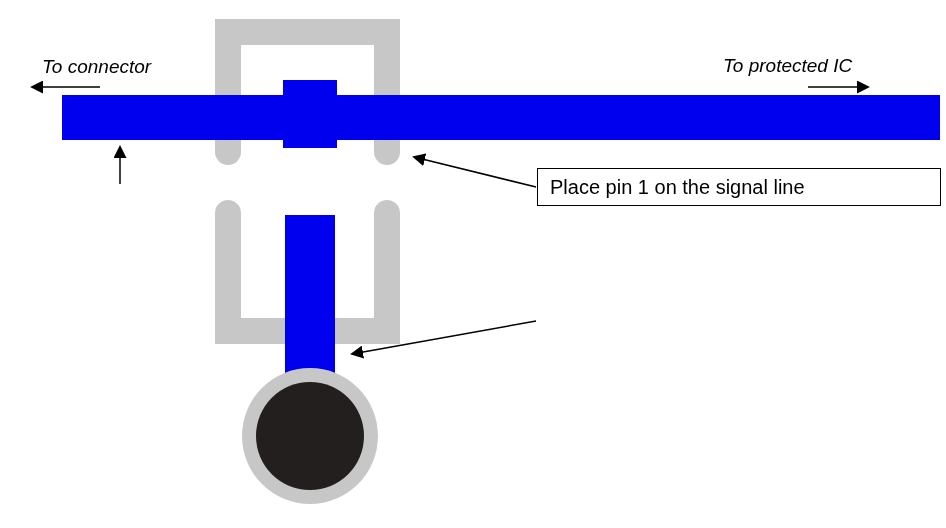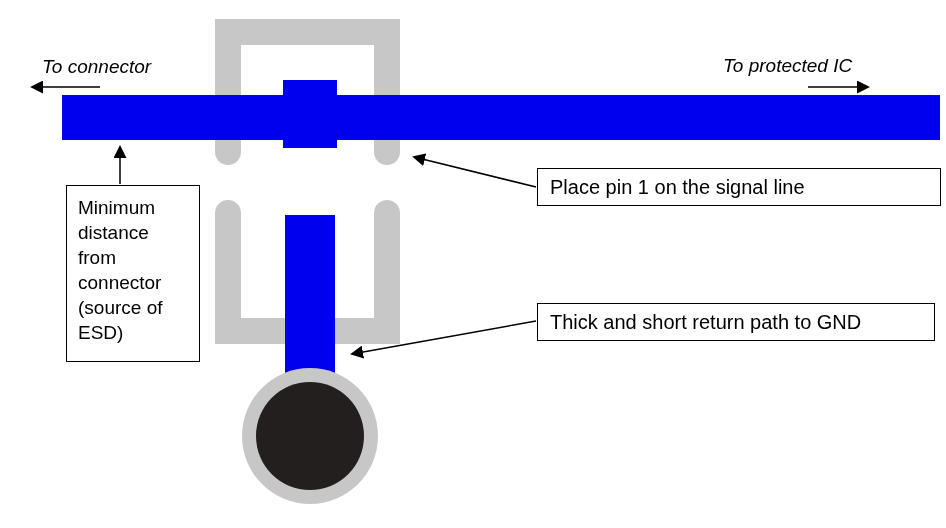--- a/index.html
+++ b/index.html
@@ -82,25 +82,19 @@
     <line x1="808" y1="87" x2="868" y2="87" stroke="#000000" stroke-width="1.5" marker-end="url(#arrowhead)"></line>
     <line x1="120" y1="184" x2="120" y2="147" stroke="#000000" stroke-width="1.5" marker-end="url(#arrowhead)"></line>
     <line x1="536" y1="187" x2="414" y2="157" stroke="#000000" stroke-width="1.5" marker-end="url(#arrowhead)"></line>
     <line x1="536" y1="321" x2="352" y2="354" stroke="#000000" stroke-width="1.5" marker-end="url(#arrowhead)"></line>
   </svg>
 
   <div class="flow-label left">To connector</div>
 
   <div class="flow-label right">To protected IC</div>
 
-  <div class="callout min-distance">
-    <span>Minimum distance from connector (source of ESD)</span>
-  </div>
 
   <div class="callout place-pin">
     <span>Place pin 1 on the signal line</span>
   </div>
 
-  <div class="callout return-path">
-    <span>Thick and short return path to GND</span>
-  </div>
 
 </div>
 
 </body></html>

